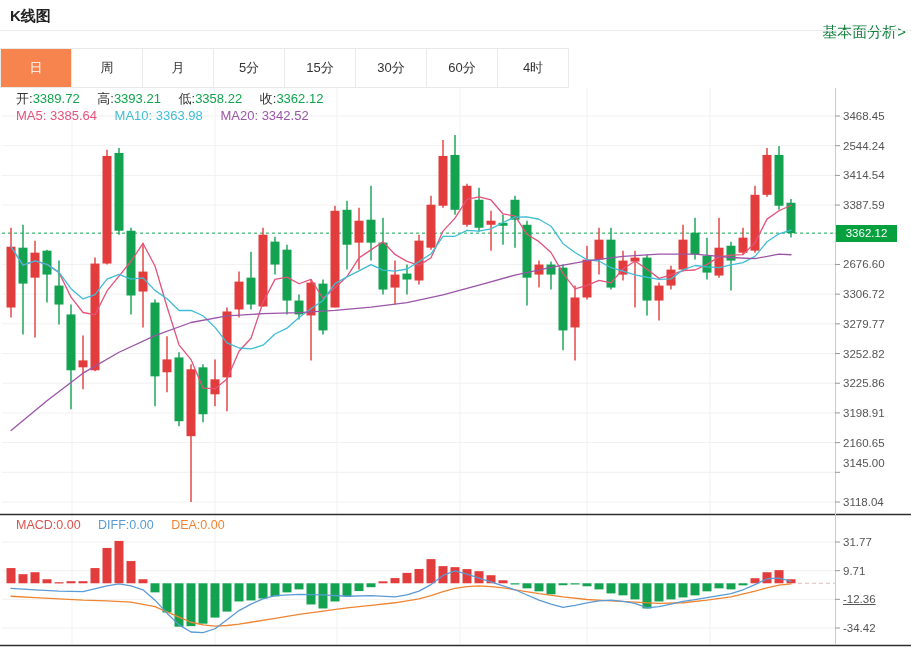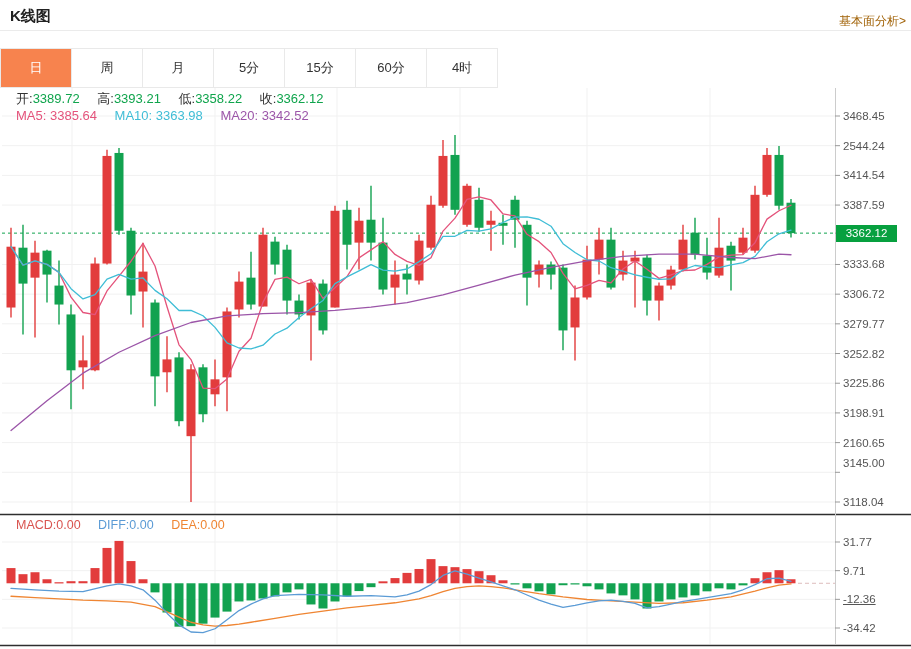--- a/index.html
+++ b/index.html
@@ -1,18 +1,18 @@
 <!DOCTYPE html>
 <html><head>
 <meta charset="utf-8">
 <style>
   html,body{margin:0;padding:0;background:#fff;font-family:"Liberation Sans","DejaVu Sans",sans-serif;}
   .app{position:relative;width:911px;height:649px;background:#fff;overflow:hidden;}
   .hdr-title{position:absolute;left:10px;top:7px;font-size:15px;font-weight:bold;color:#222;}
-  .hdr-link{position:absolute;right:5px;top:13px;font-size:12px;color:#a16207;cursor:pointer;}
+  .hdr-link{position:absolute;right:5px;top:23px;font-size:15px;color:#15803d;cursor:pointer;}
   .hdr-divider{position:absolute;left:0;top:30px;width:911px;height:0;border-top:1px solid #ebebeb;}
   .tabs{position:absolute;left:0;top:48px;display:flex;border:1px solid #e9e9e9;background:#fff;}
   .tab{width:70px;height:38px;line-height:38px;text-align:center;font-size:13px;color:#333;border-right:1px solid #e9e9e9;cursor:pointer;background:#fff;}
   .tab:last-child{border-right:none;}
   .tab.active{background:#f7834e;color:#fff;}
   #chart-svg{position:absolute;left:0;top:0;}
   .legend-row{position:absolute;left:16px;font-size:13px;white-space:nowrap;}
   .legend-row .lbl{color:#333;}
   .legend-row .gap{display:inline-block;width:14px;}
   .v-green{color:#0fa44c;}
@@ -32,20 +32,21 @@
   <div class="hdr-title">K线图</div>
   <div class="hdr-link">基本面分析&gt;</div>
   <div class="hdr-divider"></div>
 
   <div class="tabs" id="tabs">
       <div class="tab active">日</div>
       <div class="tab">周</div>
       <div class="tab">月</div>
       <div class="tab">5分</div>
       <div class="tab">15分</div>
+      <div class="tab">30分</div>
       <div class="tab">60分</div>
       <div class="tab">4时</div>
     </div>
 
   <svg id="chart-svg" width="911" height="649">
       <line x1="2" y1="116" x2="835" y2="116" stroke="#f1f1f1" stroke-width="1"></line>
       <line x1="2" y1="145.68722353814084" x2="835" y2="145.68722353814084" stroke="#f1f1f1" stroke-width="1"></line>
       <line x1="2" y1="175.38546274364302" x2="835" y2="175.38546274364302" stroke="#f1f1f1" stroke-width="1"></line>
       <line x1="2" y1="205.0726862817839" x2="835" y2="205.0726862817839" stroke="#f1f1f1" stroke-width="1"></line>
       <line x1="2" y1="264.45814902542736" x2="835" y2="264.45814902542736" stroke="#f1f1f1" stroke-width="1"></line>
@@ -316,21 +317,21 @@
     <span class="v-macd">MACD:0.00</span><span class="gap"></span>
     <span class="v-diff">DIFF:0.00</span><span class="gap"></span>
     <span class="v-dea">DEA:0.00</span>
   </div>
 
   <div id="axis-layer">
       <div class="axis-label" style="top: 109px;">3468.45</div>
       <div class="axis-label" style="top: 138.687px;">2544.24</div>
       <div class="axis-label" style="top: 168.385px;">3414.54</div>
       <div class="axis-label" style="top: 198.073px;">3387.59</div>
-      <div class="axis-label" style="top: 257.458px;">3333.68</div>
+      <div class="axis-label" style="top: 257.458px;">2676.60</div>
       <div class="axis-label" style="top: 287.156px;">3306.72</div>
       <div class="axis-label" style="top: 316.844px;">3279.77</div>
       <div class="axis-label" style="top: 346.531px;">3252.82</div>
       <div class="axis-label" style="top: 376.229px;">3225.86</div>
       <div class="axis-label" style="top: 405.916px;">3198.91</div>
       <div class="axis-label" style="top: 435.615px;">2160.65</div>
       <div class="axis-label" style="top: 456px;">3145.00</div>
       <div class="axis-label" style="top: 495px;">3118.04</div>
       <div class="axis-label" style="top: 535px;">31.77</div>
       <div class="axis-label" style="top: 563.662px;">9.71</div>

